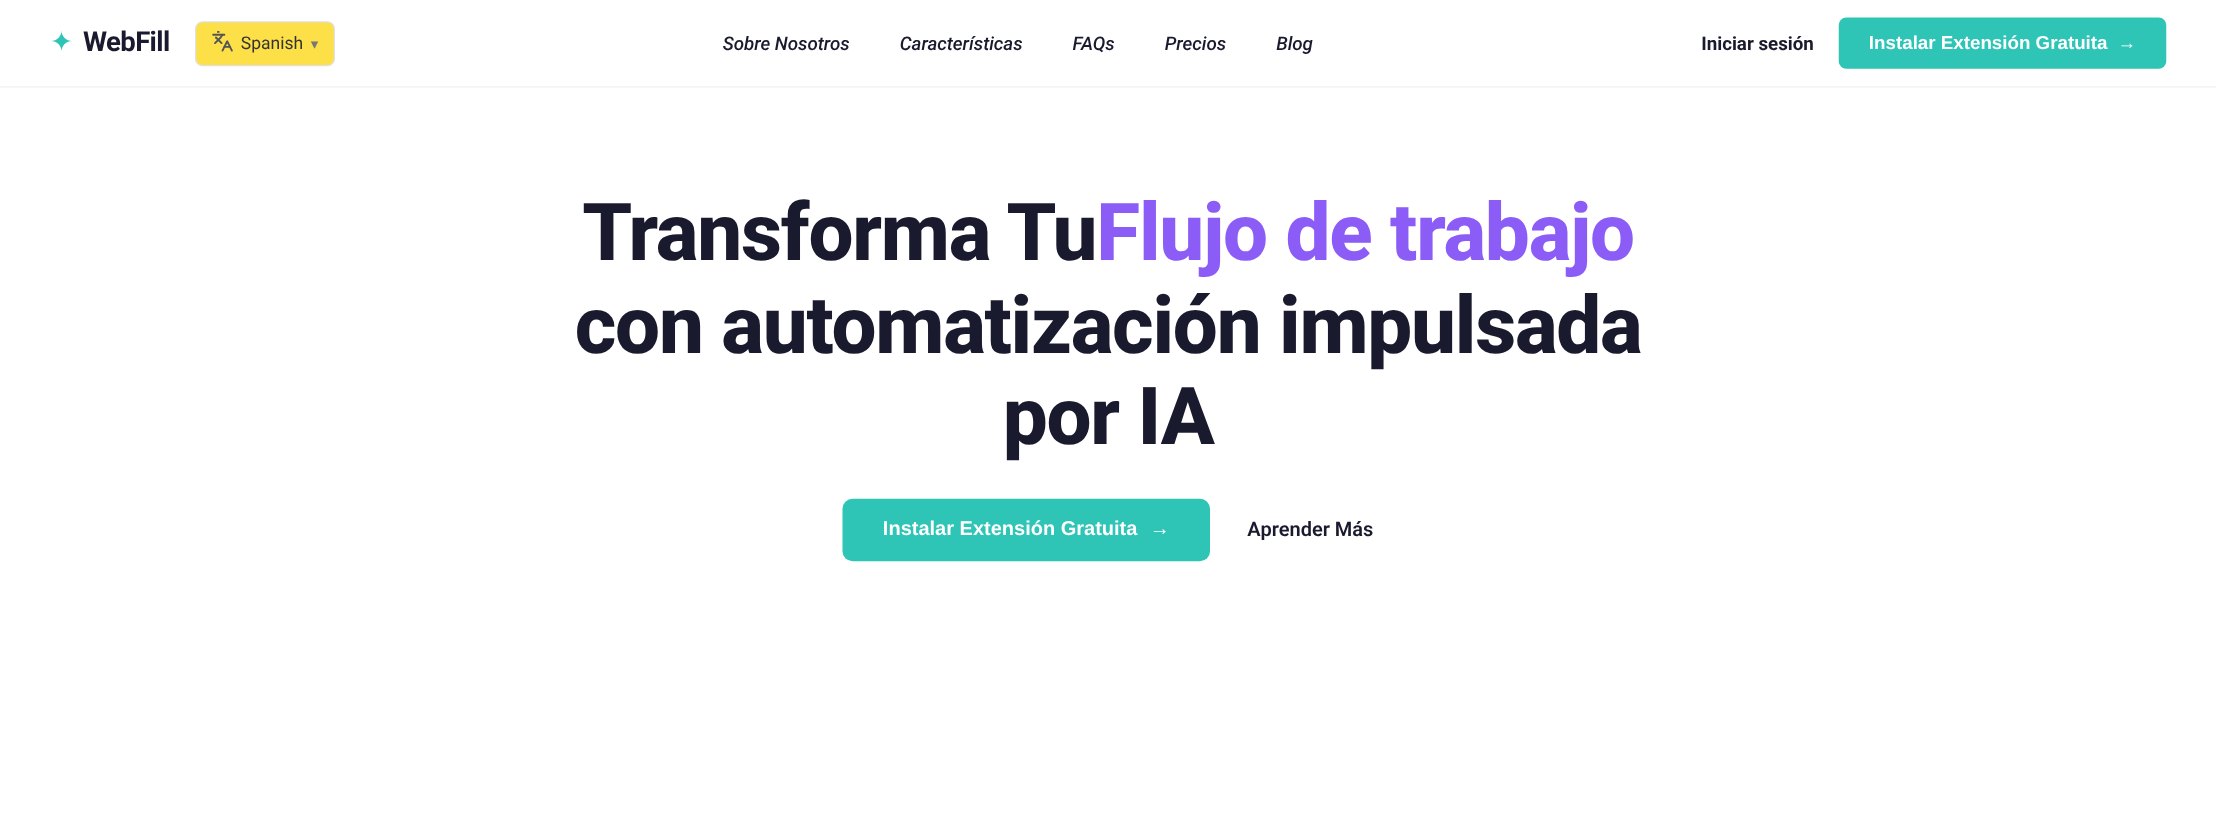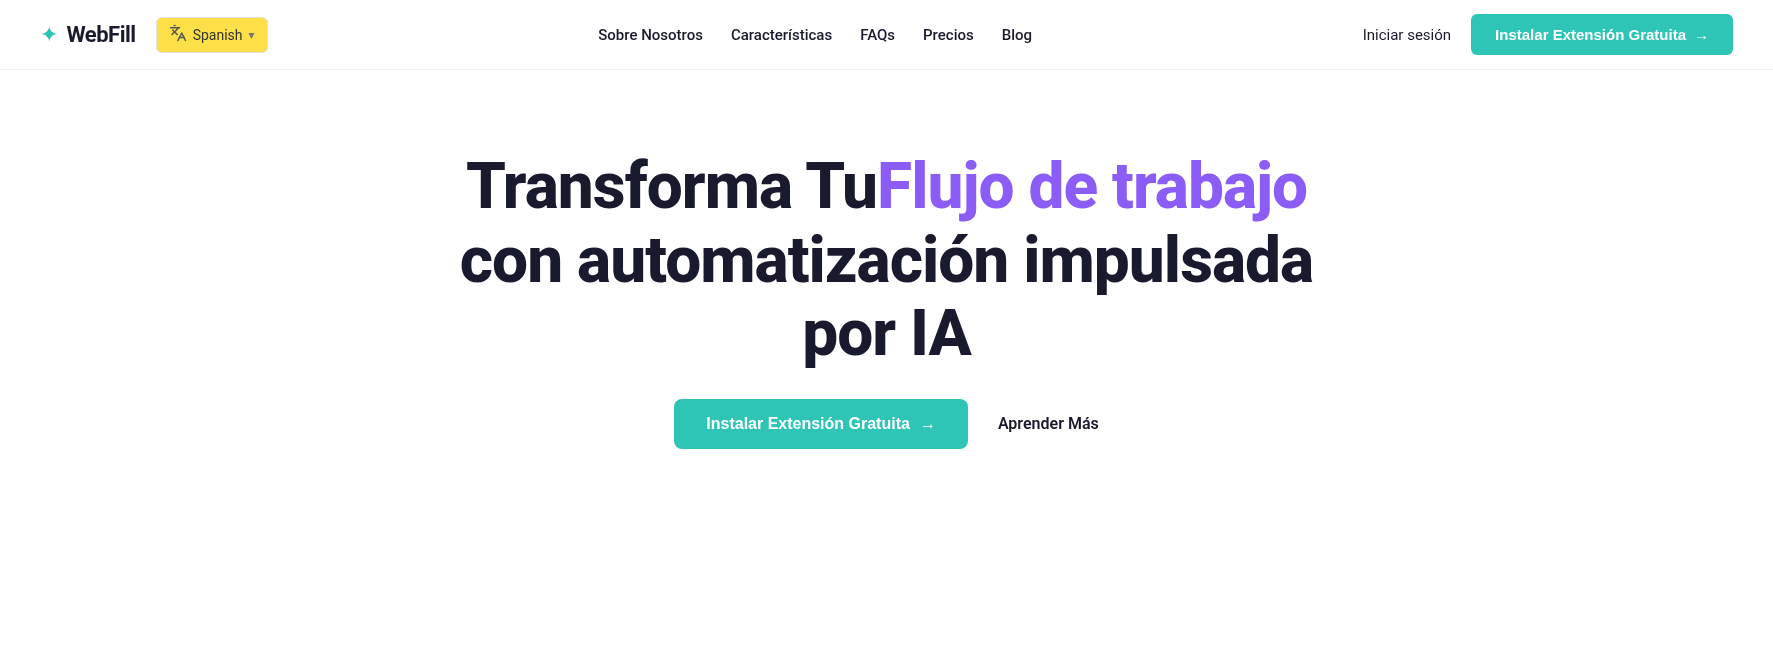--- a/index.html
+++ b/index.html
@@ -78,41 +78,42 @@
 
     .chevron-icon {
       font-size: 12px;
       color: #777;
     }
 
     
     .navbar-center {
       display: flex;
       align-items: flex-end;
-      gap: 28px;
+      gap: 40px;
+      font-style: italic;
     }
 
     .nav-link {
       font-size: 15px;
       font-weight: 500;
       color: #1a1a2e;
       text-decoration: none;
       cursor: pointer;
     }
 
     
     .navbar-right {
       display: flex;
       align-items: center;
       gap: 20px;
     }
 
     .signin-link {
       font-size: 15px;
-      font-weight: 400;
+      font-weight: 700;
       color: #1a1a2e;
       cursor: pointer;
       text-decoration: none;
     }
 
     .install-btn-nav {
       display: flex;
       align-items: center;
       gap: 8px;
       background: #2ec4b6;

